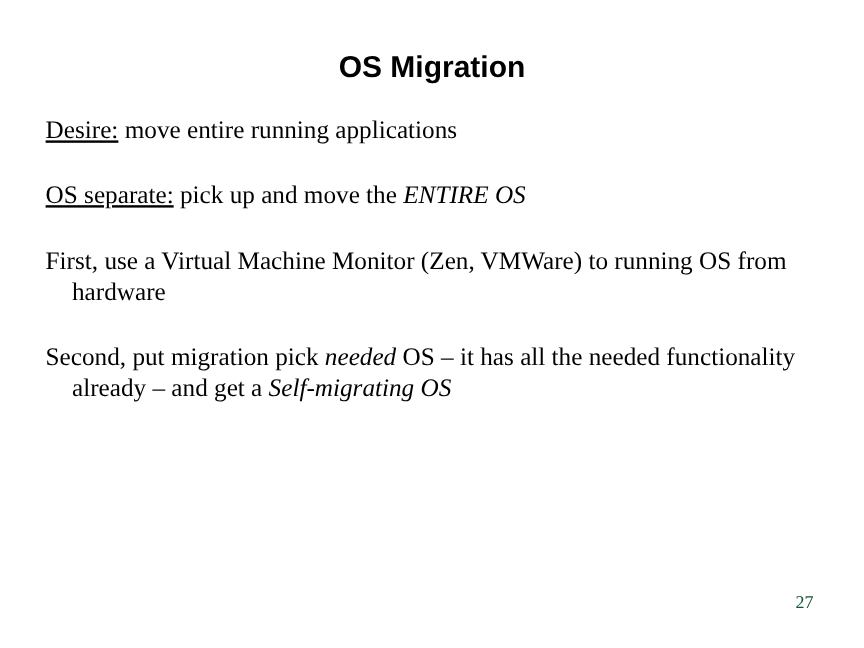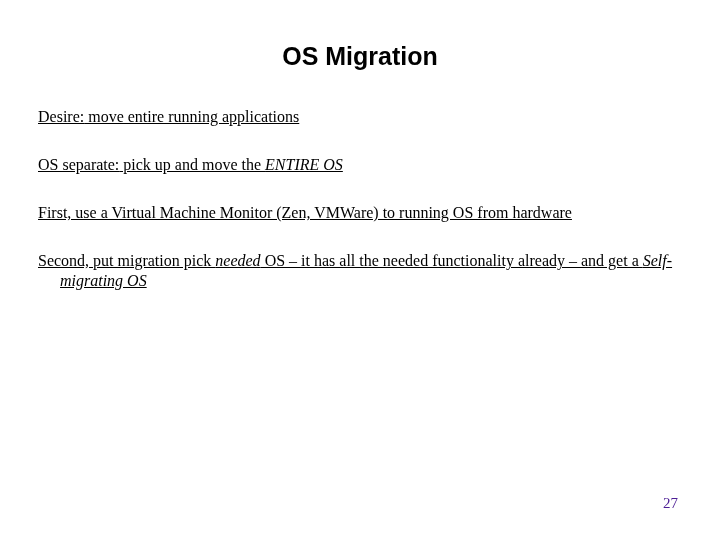--- a/index.html
+++ b/index.html
@@ -14,38 +14,37 @@
       font-family: "Times New Roman", Times, serif;
       color: #000000;
       position: relative;
       padding: 40px 38px 0 38px;
     }
     .slide-title {
       font-family: Verdana, Geneva, sans-serif;
       font-weight: bold;
       font-size: 25px;
       text-align: center;
-      margin-bottom: 36px;
+      margin-bottom: 24px;
       margin-top: 2px;
     }
     .body-para {
-      font-size: 16px;
+      font-size: 21px;
       line-height: 1.25;
       margin-bottom: 28px;
       padding-left: 0;
       text-indent: -22px;
       margin-left: 22px;
-      text-decoration: underline;
     }
     .page-number {
       position: absolute;
       bottom: 28px;
       right: 42px;
       font-size: 15px;
-      color: #4c1d95;
+      color: #14532d;
     }
     em { font-style: italic; }
   </style>
 </head>
 <body>
 
 <h1 class="slide-title">OS Migration</h1>
 
 <p class="body-para"><span style="text-decoration: underline;">Desire:</span><span> move entire running applications</span></p>
 

